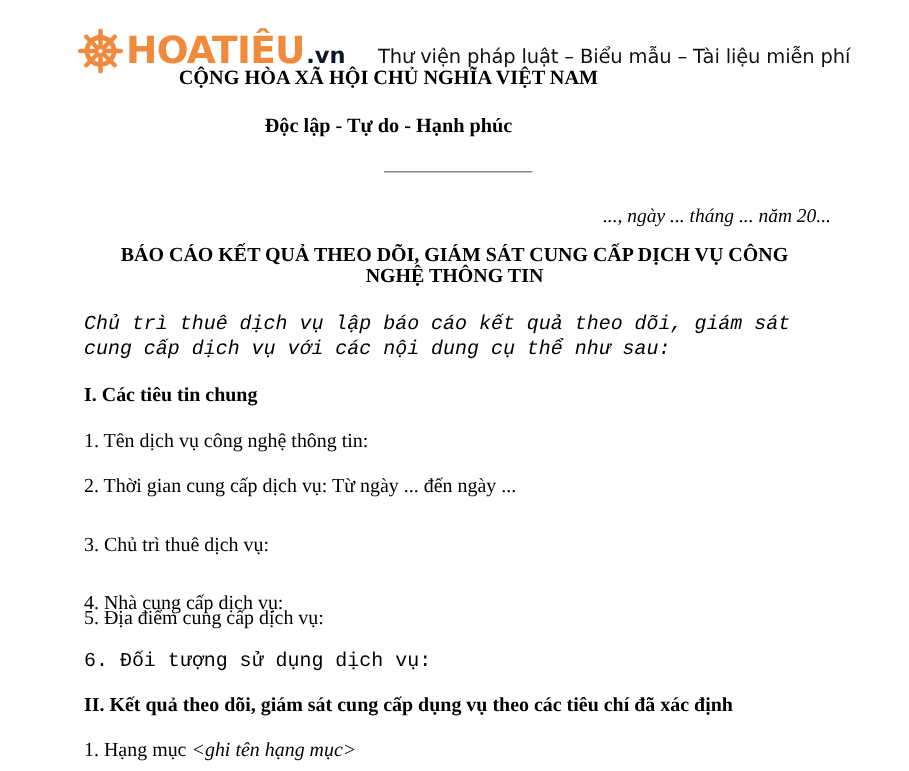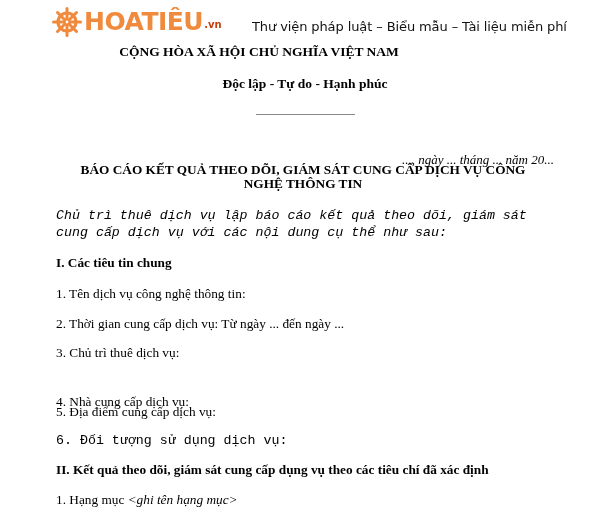--- a/index.html
+++ b/index.html
@@ -11,21 +11,21 @@
       width: 606px;
       height: 514px;
       position: relative;
       overflow: hidden;
       font-family: "Liberation Serif", "DejaVu Serif", serif;
       color: #000000;
     }
     .header {
       position: absolute;
       left: 0;
-      top: 0;
+      top: 12px;
       width: 552px;
       height: 40px;
     }
     .logo {
       position: absolute;
       left: 52px;
       top: 6px;
       height: 32px;
       display: flex;
       align-items: center;
@@ -40,22 +40,22 @@
       font-weight: bold;
       font-size: 25px;
       letter-spacing: -0.5px;
       color: #f08a3c;
       margin-left: 2px;
       line-height: 30px;
     }
     .logo-tld {
       font-family: "DejaVu Sans", "Liberation Sans", sans-serif;
       font-weight: bold;
-      font-size: 10px;
-      color: #c2410c;
+      font-size: 15px;
+      color: #0f172a;
       line-height: 30px;
       margin-left: 1px;
       position: relative;
       top: 3px;
     }
     .tagline {
       position: absolute;
       left: 252px;
       top: 19px;
       font-family: "DejaVu Sans", "Liberation Sans", sans-serif;
@@ -73,34 +73,33 @@
     }
     .nation {
       top: 44px;
       font-weight: bold;
       font-size: 13.5px;
     }
     .motto {
       top: 76px;
       font-weight: bold;
       font-size: 13.5px;
-      margin-left: 46px;
     }
     .divider {
       position: absolute;
       left: 256px;
       top: 114px;
       width: 99px;
       height: 0;
       border-top: 1px solid #888888;
     }
     .dateline {
       position: absolute;
       right: 52px;
-      top: 152px;
+      top: 136px;
       font-style: italic;
       font-size: 13px;
       white-space: nowrap;
     }
     .title {
       position: absolute;
       left: 60px;
       width: 486px;
       top: 163px;
       text-align: center;
@@ -166,21 +165,21 @@
 <div class="dateline">..., ngày ... tháng ... năm 20...</div>
 
 <div class="title">BÁO CÁO KẾT QUẢ THEO DÕI, GIÁM SÁT CUNG CẤP DỊCH VỤ CÔNG NGHỆ THÔNG TIN</div>
 
 <div class="intro">Chủ trì thuê dịch vụ lập báo cáo kết quả theo dõi, giám sát cung cấp dịch vụ với các nội dung cụ thể như sau:</div>
 
 <div class="section" style="top:255px;">I. Các tiêu tin chung</div>
 
 <div class="item" style="top:286px;">1. Tên dịch vụ công nghệ thông tin:</div>
 <div class="item" style="top:316px;">2. Thời gian cung cấp dịch vụ: Từ ngày ... đến ngày ...</div>
-<div class="item" style="top:345px;">3. Chủ trì thuê dịch vụ:</div>
+<div class="item" style="top:355px;">3. Chủ trì thuê dịch vụ:</div>
 <div class="item" style="top:394px;text-align:right;">4. Nhà cung cấp dịch vụ:</div>
 <div class="item" style="top:404px;text-align:center;">5. Địa điểm cung cấp dịch vụ:</div>
 <div class="item" style="top:433px;font-family:Liberation Mono, monospace;">6. Đối tượng sử dụng dịch vụ:</div>
 
 <div class="section" style="top:462px;">II. Kết quả theo dõi, giám sát cung cấp dụng vụ theo các tiêu chí đã xác định</div>
 
 <div class="item" style="top:492px;">
   <span>1. Hạng mục </span><em>&lt;ghi tên hạng mục&gt;</em>
 </div>
 

